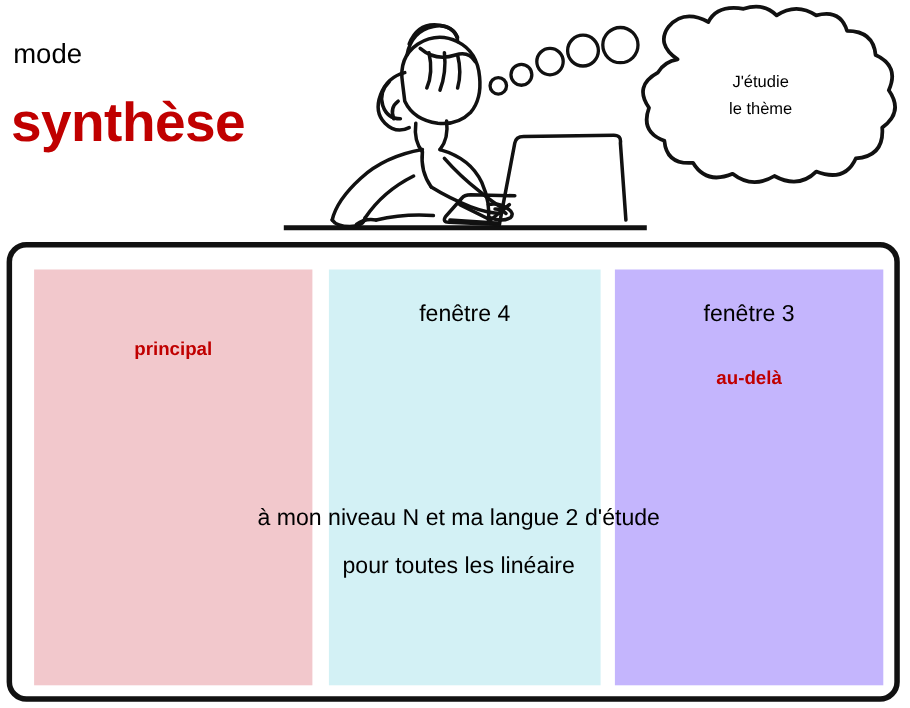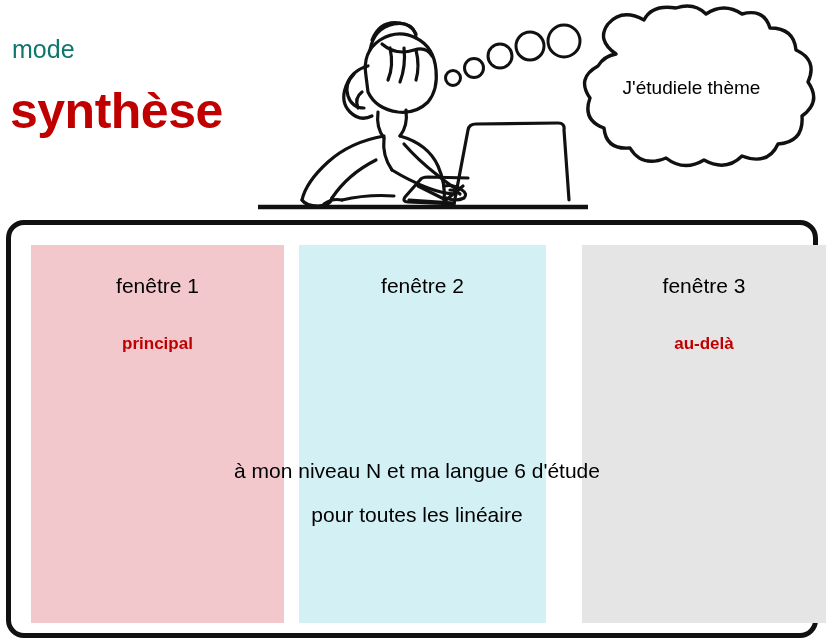--- a/index.html
+++ b/index.html
@@ -24,21 +24,21 @@
     width: 827px;
     height: 220px;
   }
 
   #mode-label {
     position: absolute;
     left: 12px;
     top: 34px;
     font-size: 25px;
     line-height: 30px;
-    color: #0f766e;
+    color: #000000;
     letter-spacing: 0px;
   }
 
   #mode-title {
     position: absolute;
     left: 10px;
     top: 82px;
     font-size: 50px;
     line-height: 58px;
     font-weight: bold;
@@ -65,25 +65,25 @@
     height: 170px;
   }
   #thought-bubble svg { display: block; }
   #bubble-text {
     position: absolute;
     left: 0;
     top: 0;
     width: 271px;
     height: 170px;
     display: flex;
-    flex-direction: row;
+    flex-direction: column;
     align-items: center;
     justify-content: center;
     text-align: center;
-    font-size: 19px;
+    font-size: 15px;
     line-height: 25px;
     color: #000000;
     pointer-events: none;
   }
 
   
   #thought-dots {
     position: absolute;
     left: 440px;
     top: 18px;
@@ -114,21 +114,21 @@
 
   .panel {
     position: absolute;
     top: 20px;
     height: 378px;
     box-sizing: border-box;
     padding-top: 28px;
   }
   .panel-1 { left: 20px;  width: 253px; background: #F2C8CC; }
   .panel-2 { left: 288px; width: 247px; background: #D3F1F5; }
-  .panel-3 { left: 571px; width: 244px; background: #e5e5e5; }
+  .panel-3 { left: 548px; width: 244px; background: #c4b5fd; }
 
   .panel-label {
     text-align: center;
     font-size: 21px;
     line-height: 26px;
     color: #000000;
   }
   .panel-name {
     margin-top: 31px;
     text-align: center;
@@ -241,31 +241,30 @@
       <span>J'étudie</span>
       <span>le thème</span>
     </div>
   </div>
 </div>
 
 <div id="board-frame">
   <div id="panels">
 
     <div class="panel panel-1">
-      <div class="panel-label">fenêtre 1</div>
       <div class="panel-name">principal</div>
     </div>
 
     <div class="panel panel-2">
-      <div class="panel-label">fenêtre 2</div>
+      <div class="panel-label">fenêtre 4</div>
     </div>
 
     <div class="panel panel-3">
       <div class="panel-label">fenêtre 3</div>
       <div class="panel-name">au-delà</div>
     </div>
 
     <div id="footer-note">
-      <span class="footer-line">à mon niveau N et ma langue 6 d'étude</span>
+      <span class="footer-line">à mon niveau N et ma langue 2 d'étude</span>
       <span class="footer-line">pour toutes les linéaire</span>
     </div>
   </div>
 </div>
 
 </body></html>

